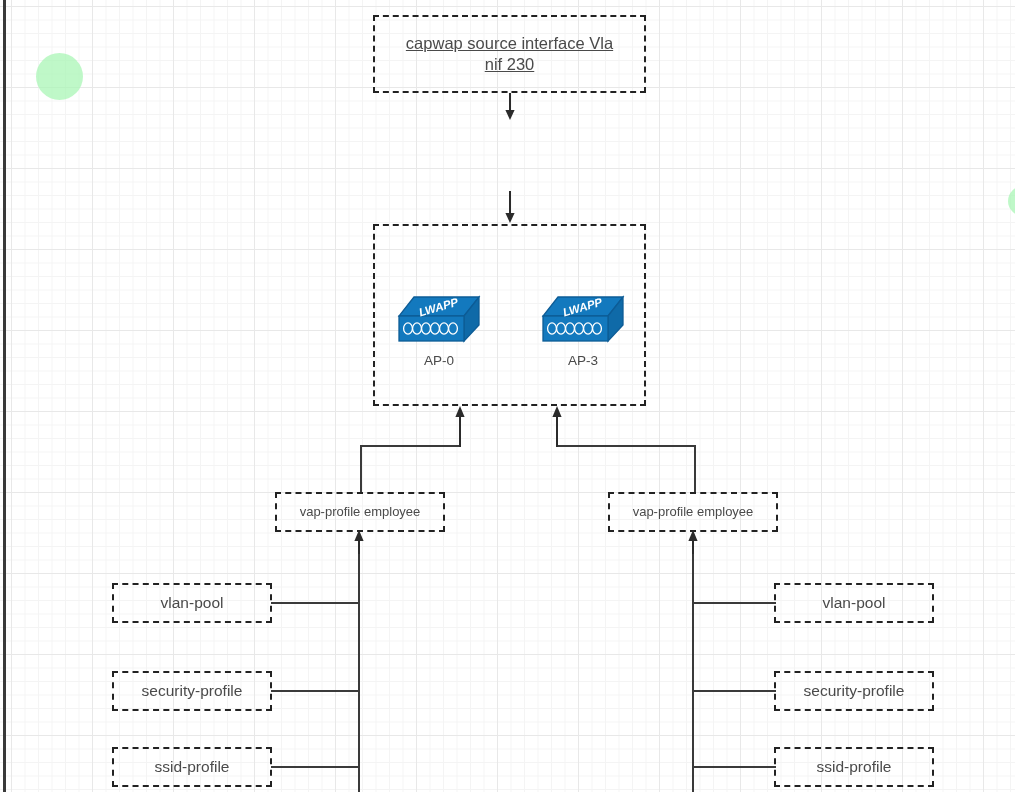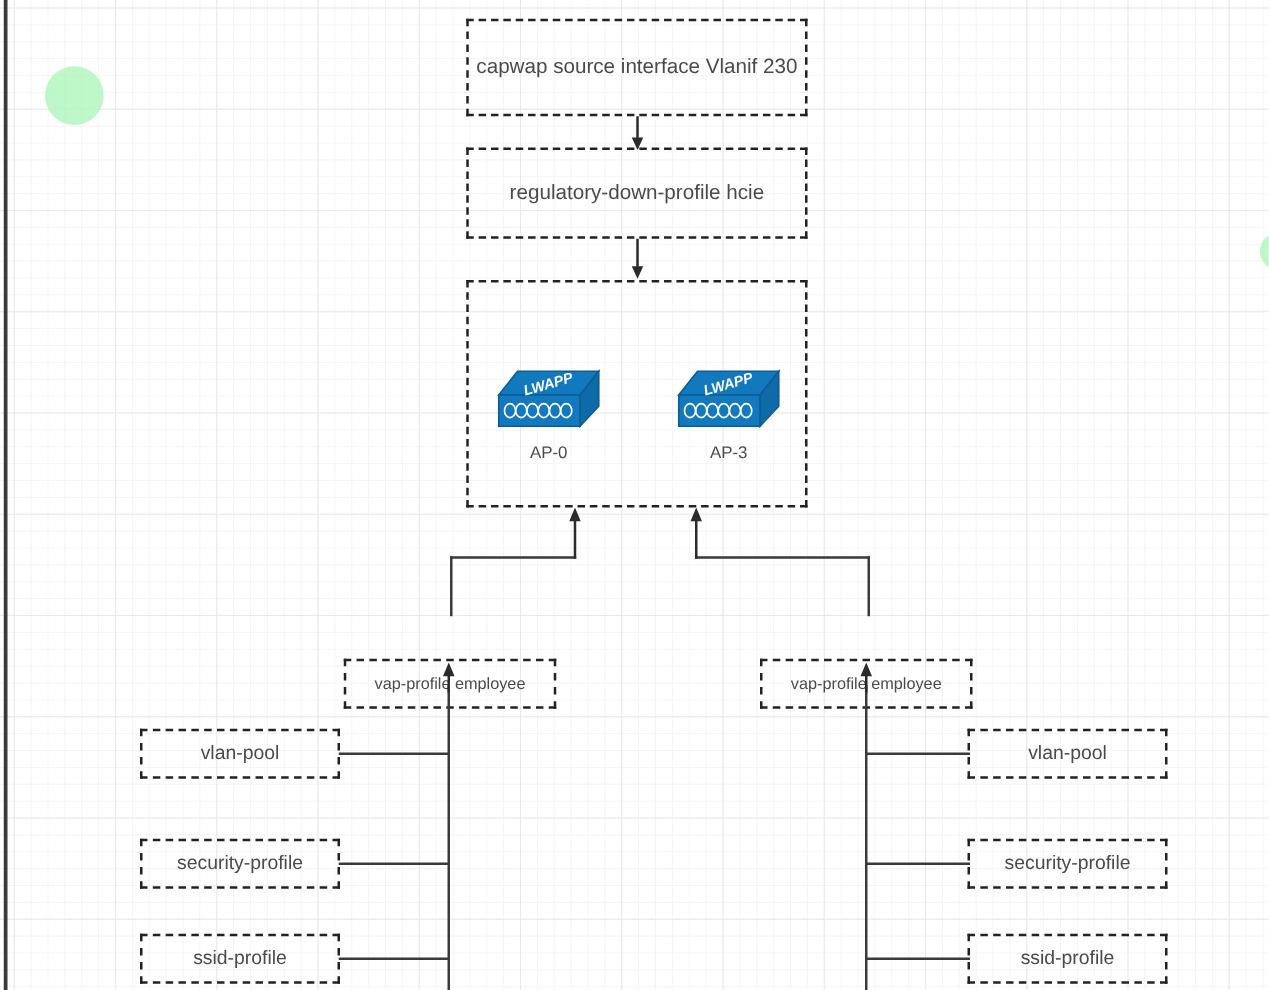--- a/index.html
+++ b/index.html
@@ -54,21 +54,21 @@
     display: flex;
     align-items: center;
     justify-content: center;
     text-align: center;
     color: #4a4a4a;
     line-height: 1.28;
     padding: 2px 6px;
   }
   .node.lg   { font-size: 16.5px; }
   .node.md   { font-size: 15.5px; }
-  .node.sm   { font-size: 13px; margin-top: 35px; }
+  .node.sm   { font-size: 13px; }
 
   
   #ap-group {
     position: absolute;
     box-sizing: border-box;
     border: 2px dashed #222222;
     background: transparent;
   }
   #ap-group-title {
     position: absolute;
@@ -106,33 +106,30 @@
 </head>
 <body>
 
 <div id="canvas">
 
   <div id="left-rail"></div>
 
   <div class="deco-dot" style="left:36px; top:53px; width:47px; height:47px;"></div>
   <div class="deco-dot" style="left:1008px; top:186px; width:30px; height:30px;"></div>
 
-  <div class="node lg" style="left:373px; top:15px; width:273px; height:78px; flex-direction:row;">
+  <div class="node lg" style="left:373px; top:15px; width:273px; height:78px; flex-direction:column;text-decoration:underline;">
     <span>capwap source interface Vla</span>
     <span>nif 230</span>
   </div>
 
   <svg class="arrow" style="left:503px; top:93px; width:14px; height:28px;" viewBox="0 0 14 28">
     <line x1="7" y1="0" x2="7" y2="19" stroke="#2b2b2b" stroke-width="2"></line>
     <polygon points="7,27 2.4,17 11.6,17" fill="#2b2b2b"></polygon>
   </svg>
 
-  <div class="node lg" style="left:373px; top:118px; width:273px; height:73px;">
-    <span>regulatory-down-profile hcie</span>
-  </div>
 
   <svg class="arrow" style="left:503px; top:191px; width:14px; height:33px;" viewBox="0 0 14 33">
     <line x1="7" y1="0" x2="7" y2="24" stroke="#2b2b2b" stroke-width="2"></line>
     <polygon points="7,32 2.4,22 11.6,22" fill="#2b2b2b"></polygon>
   </svg>
 
   <div id="ap-group" style="left:373px; top:224px; width:273px; height:182px;">
 
     <div class="ap-node" style="left:22px; top:69px;">
       <svg width="84" height="50" viewBox="0 0 84 50">

